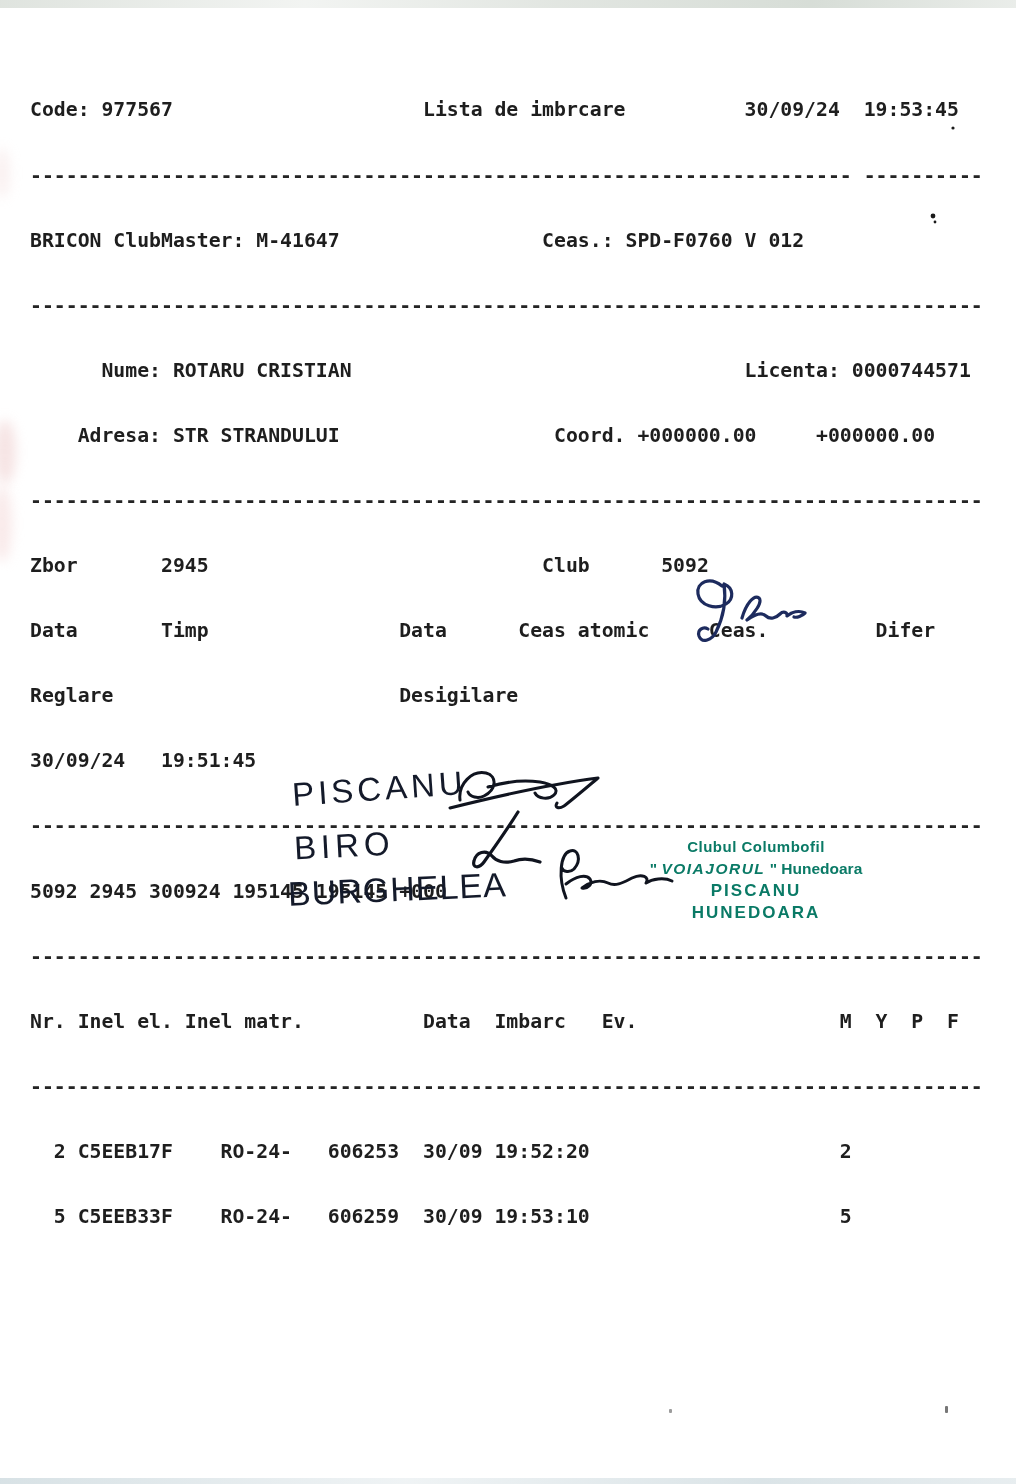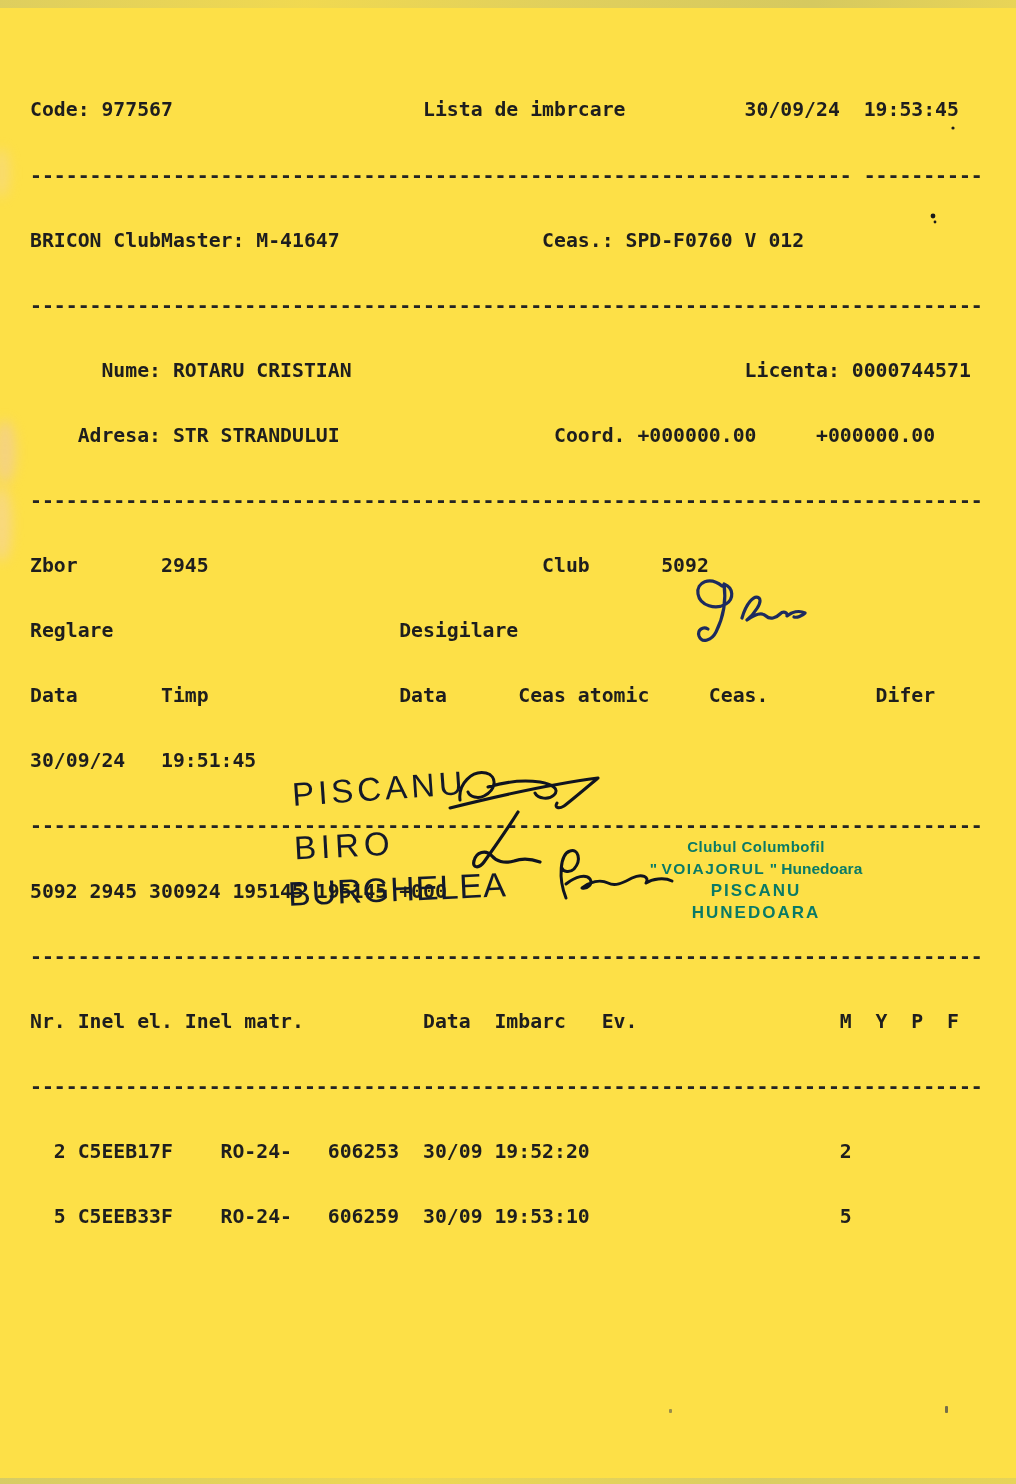--- a/index.html
+++ b/index.html
@@ -1,19 +1,19 @@
 <!DOCTYPE html>
 <html><head>
 <meta charset="utf-8">
 <title>Lista de imbrcare</title>
 <style>
   html,body{margin:0;padding:0;background:#e9e9e9;}
   .paper{
     position:relative;width:1016px;height:1484px;margin:0 auto;
-    background:#fde047;overflow:hidden;
+    background:#ffffff;overflow:hidden;
     font-family:"DejaVu Sans Mono",monospace;
   }
   
   .print{
     position:absolute;left:30px;top:56px;
     font-family:"DejaVu Sans Mono",monospace;
     font-size:19.8px;font-weight:700;line-height:21.7px;
     color:#1e1e1e;white-space:pre;letter-spacing:0;
   }
   .pline{height:21.7px;}
@@ -30,21 +30,21 @@
   .sig{position:absolute;}
   .sig path{fill:none;stroke-linecap:round;stroke-linejoin:round;}
   
   .stamp{
     position:absolute;left:628px;top:818px;width:256px;
     text-align:center;color:#0a7a66;
     font-family:"Liberation Sans",sans-serif;font-weight:700;
   }
   .stamp .s1{font-size:15px;letter-spacing:.5px;line-height:22px;margin-top:18px;}
   .stamp .s2{font-size:15.5px;line-height:22px;}
-  .stamp .s2 .it{letter-spacing:1.5px;}
+  .stamp .s2 .it{font-style:italic;letter-spacing:1.5px;}
   .stamp .s3{font-size:17px;letter-spacing:2px;line-height:22px;}
   .stamp .s4{font-size:17px;letter-spacing:2px;line-height:22px;text-align:center;}
   
   .top-edge{position:absolute;left:0;top:0;width:1016px;height:8px;
     background:linear-gradient(90deg,rgba(150,165,148,.30),rgba(150,165,148,.12) 30%,rgba(150,165,148,.28) 55%,rgba(140,158,140,.35) 80%,rgba(150,165,148,.2));}
   .bottom-edge{position:absolute;left:0;bottom:0;width:1016px;height:6px;
     background:linear-gradient(90deg,rgba(125,158,170,.30),rgba(125,158,170,.12) 40%,rgba(125,158,170,.28) 75%,rgba(125,158,170,.18));}
   .smudge{position:absolute;border-radius:50%;filter:blur(6px);}
   .smudge.a{left:-6px;top:420px;width:22px;height:64px;background:rgba(236,196,196,.45);}
   .smudge.b{left:-8px;top:486px;width:20px;height:76px;background:rgba(240,205,205,.42);}
@@ -60,22 +60,22 @@
 
   <div class="print">
     <div class="pline">Code: 977567                     Lista de imbrcare          30/09/24  19:53:45</div>
     <div class="pline sep">--------------------------------------------------------------------- ----------</div>
     <div class="pline">BRICON ClubMaster: M-41647                 Ceas.: SPD-F0760 V 012</div>
     <div class="pline sep">--------------------------------------------------------------------------------</div>
     <div class="pline">      Nume: ROTARU CRISTIAN                                 Licenta: 0000744571</div>
     <div class="pline">    Adresa: STR STRANDULUI                  Coord. +000000.00     +000000.00</div>
     <div class="pline sep">--------------------------------------------------------------------------------</div>
     <div class="pline">Zbor       2945                            Club      5092</div>
+    <div class="pline">Data       Timp                Data      Ceas atomic     Ceas.         Difer</div>
     <div class="pline">Reglare                        Desigilare</div>
-    <div class="pline">Data       Timp                Data      Ceas atomic     Ceas.         Difer</div>
     <div class="pline">30/09/24   19:51:45</div>
     <div class="pline sep">--------------------------------------------------------------------------------</div>
     <div class="pline">5092 2945 300924 195145 195145 +000</div>
     <div class="pline sep">--------------------------------------------------------------------------------</div>
     <div class="pline">Nr. Inel el. Inel matr.          Data  Imbarc   Ev.                 M  Y  P  F</div>
     <div class="pline sep">--------------------------------------------------------------------------------</div>
     <div class="pline">  2 C5EEB17F    RO-24-   606253  30/09 19:52:20                     2</div>
     <div class="pline">  5 C5EEB33F    RO-24-   606259  30/09 19:53:10                     5</div>
     
     

